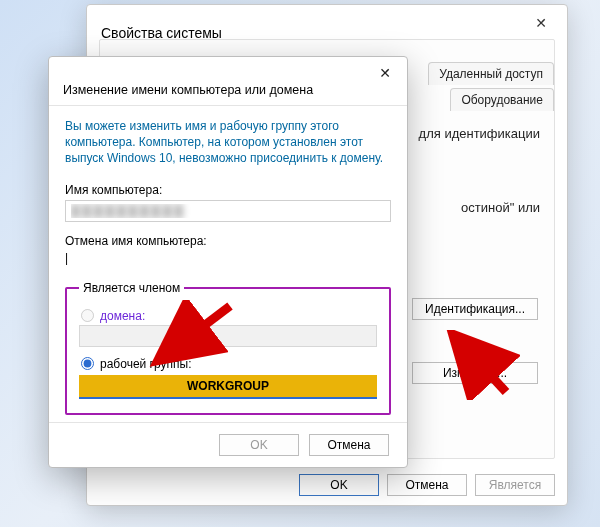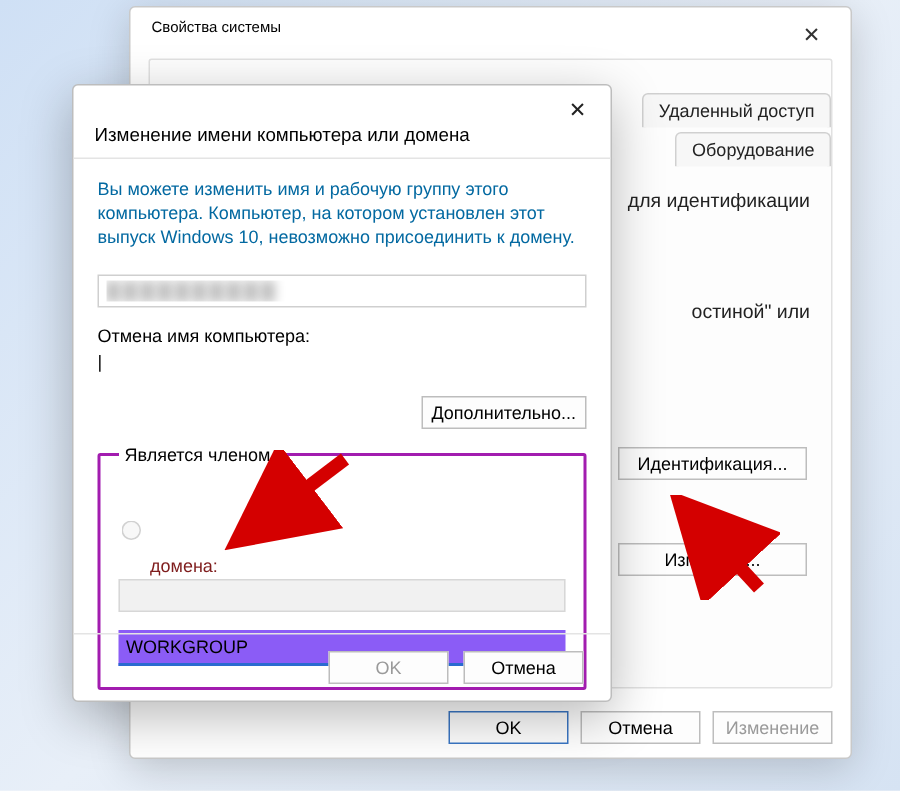--- a/index.html
+++ b/index.html
@@ -2,21 +2,21 @@
 <html><head>
 <meta charset="utf-8">
 <style>
   html,body{margin:0;padding:0;width:600px;height:527px;overflow:hidden;
     font-family:"Segoe UI",Tahoma,sans-serif;font-size:12px;color:#000;
     background:linear-gradient(135deg,#cfe0f5 0%,#e8eff8 50%,#d6e3f3 100%);}
   
   .outer-win{position:absolute;left:86px;top:4px;width:480px;height:500px;
     background:#fff;border:1px solid #c9c9c9;border-radius:4px;
     box-shadow:0 6px 28px rgba(0,0,0,.18);}
-  .outer-title{padding:8px 10px 2px 14px;font-size:10px;color:#000;}
+  .outer-title{padding:20px 10px 2px 14px;font-size:14px;color:#000;}
   .outer-close{position:absolute;right:10px;top:6px;width:32px;height:24px;
     text-align:center;line-height:24px;font-size:14px;color:#333;cursor:pointer;}
   .outer-body{position:absolute;left:12px;right:12px;top:34px;bottom:46px;
     border:1px solid #e1e1e1;border-radius:2px;background:#fdfdfd;padding:6px 14px;}
   .tabs{position:absolute;top:-26px;right:0;display:flex;gap:0;}
   .tab{border:1px solid #d0d0d0;border-bottom:none;border-radius:4px 4px 0 0;
     background:#f7f7f7;padding:4px 10px;font-size:12px;color:#222;cursor:pointer;}
   .partial{position:absolute;right:14px;color:#222;font-size:13px;}
   .id-btn,.chg-btn{position:absolute;right:16px;width:126px;height:22px;
     border:1px solid #bdbdbd;background:#fdfdfd;font-size:12px;cursor:pointer;}
@@ -43,25 +43,25 @@
   .txt.blur{color:transparent;text-shadow:0 0 7px rgba(0,0,0,.28);letter-spacing:3px;}
   .fullname{margin-top:12px;margin-bottom:16px;}
   .fullname-val{color:#000;}
   .fullname-val .blur{display:inline-block;width:120px;height:11px;
     background:rgba(0,0,0,0);filter:blur(6px);color:rgba(0,0,0,0);}
   .more-row{display:flex;justify-content:flex-end;margin:4px 0 10px 0;}
   fieldset.member{border:2px solid #a21caf;border-radius:2px;padding:10px 12px 14px 12px;margin:0;}
   fieldset.member legend{padding:0 4px;font-size:12px;}
   .radio-row{display:flex;align-items:center;gap:6px;margin:4px 0 2px 2px;}
   .radio-row input[type=radio]{accent-color:#2a6bd0;margin:0;}
-  .radio-row.dis label{color:#7f1d1d;margin-top:46px;}
+  .radio-row.dis label{color:#6d28d9;}
   .dom-field{width:100%;height:22px;margin:2px 0 10px 0;border:1px solid #d7d7d7;
     background:#f1f1f1;box-sizing:border-box;}
   .wg-field{width:100%;height:24px;margin-top:2px;border:none;border-bottom:2px solid #2a6bd0;
-    background:#8b5cf6;box-sizing:border-box;padding:2px 5px;font:inherit;font-weight:400;}
+    background:#eab308;box-sizing:border-box;padding:2px 5px;font:inherit;font-weight:700;text-align:center;}
   .inner-footer{position:absolute;left:0;right:0;bottom:0;height:44px;
     display:flex;align-items:center;justify-content:flex-end;gap:10px;padding-right:18px;
     border-top:1px solid #e4e4e4;}
   
   .arrow{position:absolute;pointer-events:none;}
   .arrow svg{display:block;}
 </style>
 </head>
 <body>
 
@@ -81,53 +81,55 @@
     <span class="partial" style="top:86px;">для идентификации</span>
     <span class="partial" style="top:160px;">остиной" или</span>
 
     <button class="id-btn">Идентификация...</button>
     <button class="chg-btn">Изменить...</button>
   </div>
 
   <div class="footer">
     <button class="btn primary">OK</button>
     <button class="btn">Отмена</button>
-    <button class="btn disabled">Изменение</button>
+    <button class="btn disabled">Является</button>
   </div>
 </div>
 
 <div class="inner-win">
   <div class="inner-title">
     <span>Изменение имени компьютера или домена</span>
     <div class="inner-close">✕</div>
   </div>
 
   <div class="inner-body">
     <div class="desc">Вы можете изменить имя и рабочую группу этого компьютера. Компьютер, на котором установлен этот выпуск Windows 10, невозможно присоединить к домену.</div>
 
+    <div class="lbl">Имя компьютера:</div>
     <input class="txt blur" value="██████████" style="">
 
     <div class="fullname">
       <div class="lbl">Отмена имя компьютера:</div>
       <div class="fullname-val">|<span class="blur">hidden</span></div>
     </div>
 
-    <div class="more-row">
-      <button class="btn" style="min-width:110px;">Дополнительно...</button>
-    </div>
 
     <fieldset class="member">
       <legend>Является членом</legend>
 
       <div class="radio-row dis">
         <input type="radio" name="member" disabled="" style="">
         <label>домена:</label>
       </div>
       <div class="dom-field"></div>
 
+      <div class="radio-row">
+        <input type="radio" name="member" checked="" style="">
+        <label>рабочей группы:</label>
+      </div>
       <input class="wg-field" value="WORKGROUP" style="">
     </fieldset>
   </div>
 
   <div class="inner-footer">
     <button class="btn disabled" style="min-width:80px;">OK</button>
     <button class="btn" style="min-width:80px;">Отмена</button>
   </div>
 </div>
 

